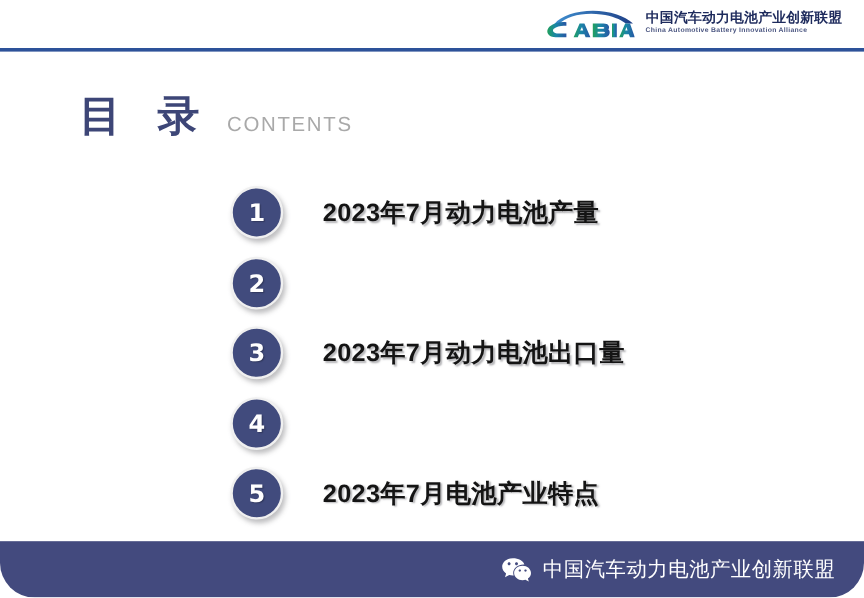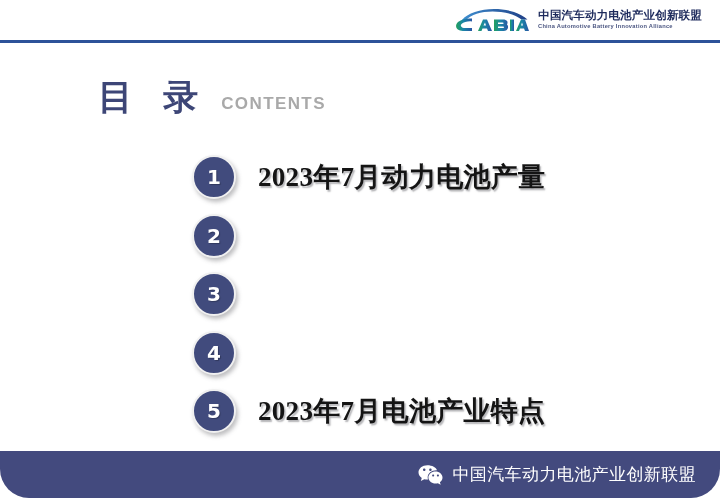--- a/index.html
+++ b/index.html
@@ -74,37 +74,37 @@
     color: #4a5580;
     letter-spacing: 0.25px;
     white-space: nowrap;
     transform: scaleX(1.02);
     transform-origin: left center;
   }
 
   
   .title-block {
     position: absolute;
-    left: 98px;
+    left: 66px;
     top: 80px;
     display: flex;
     align-items: flex-end;
     gap: 14px;
   }
   .title-cn {
     font-size: 35px;
     font-weight: bold;
     color: #3d4677;
     letter-spacing: 9px;
     line-height: 1;
     font-family: "DejaVu Sans", "Liberation Sans", sans-serif;
   }
   .title-en {
     font-size: 17px;
-    font-weight: bold;
+    font-weight: normal;
     color: #a9a9a9;
     letter-spacing: 1.4px;
     line-height: 1;
     position: relative;
     bottom: 3px;
   }
 
   
   .contents {
     position: absolute;
@@ -133,26 +133,26 @@
   }
   .badge-num {
     color: #ffffff;
     font-size: 20px;
     font-weight: bold;
     line-height: 1;
     font-family: "DejaVu Sans", "Liberation Sans", sans-serif;
     text-shadow: 1px 1px 1px rgba(0,0,0,0.25);
   }
   .row-label {
-    margin-left: 22px;
-    font-size: 27px;
-    font-weight: bold;
-    line-height: 1;
-    white-space: nowrap;
-    font-family: Liberation Serif, serif;
+    margin-left: 33px;
+    font-size: 21px;
+    font-weight: bold;
+    line-height: 1;
+    white-space: nowrap;
+    font-family: Liberation Sans, sans-serif;
     letter-spacing: 0.3px;
   }
   .row-label.normal {
     color: #141414;
     text-shadow: 1.5px 1.5px 1.5px rgba(130,130,135,0.6);
   }
   .row-label.active {
     color: #ed7d31;
     text-decoration: underline;
     text-underline-offset: 6px;
@@ -243,20 +243,21 @@
     <div class="content-row">
       <div class="badge">
         <span class="badge-num">2</span>
       </div>
     </div>
 
     <div class="content-row">
       <div class="badge">
         <span class="badge-num">3</span>
       </div>
+      <div class="row-label normal">2023年7月动力电池出口量</div>
     </div>
 
     <div class="content-row">
       <div class="badge">
         <span class="badge-num">4</span>
       </div>
     </div>
 
     <div class="content-row">
       <div class="badge">

